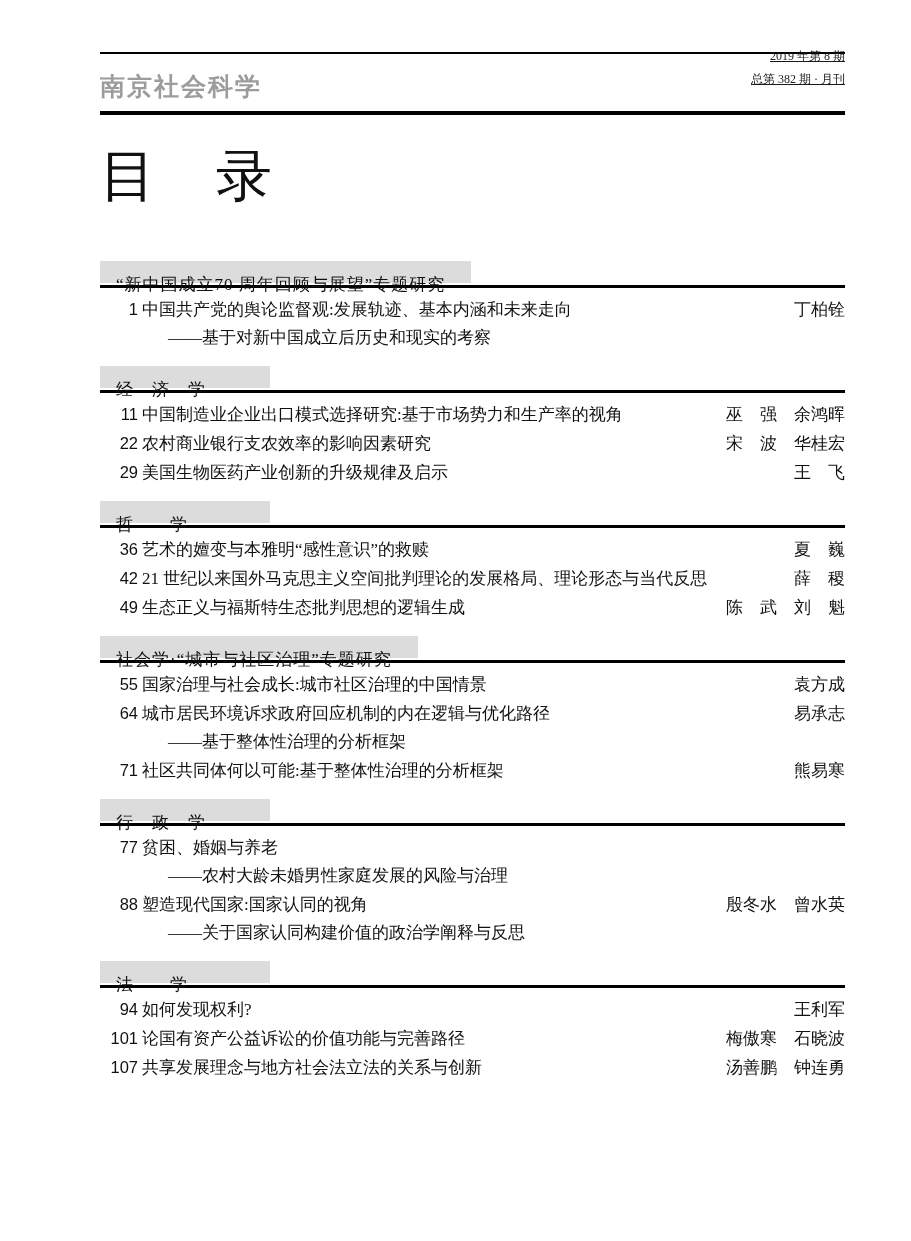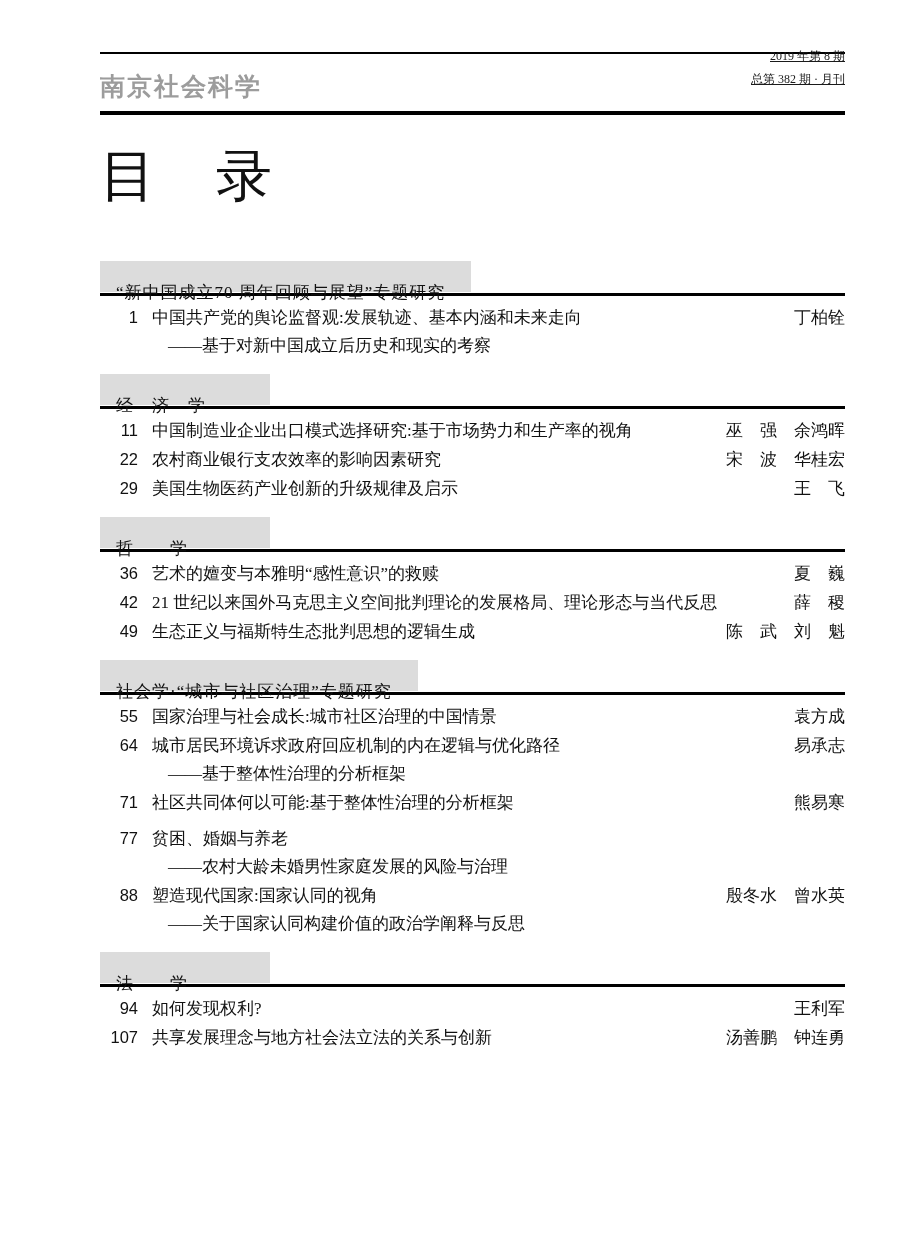--- a/index.html
+++ b/index.html
@@ -53,22 +53,22 @@
     margin-top: 14px;
     border-bottom: 3px solid var(--rule-color, #000);
     line-height: 0;
   }
   .toc-body > .section-head:first-child { margin-top: 56px; }
   .section-label {
     display: inline-block;
     background: var(--section-bg, #dcdcdc);
     min-width: 170px;
     box-sizing: border-box;
-    padding: 16px 26px 0 16px;
-    height: 31px;
+    padding: 8px 26px 0 16px;
+    height: 22px;
     line-height: 31px;
     font-size: 17px;
     letter-spacing: 1px;
     white-space: nowrap;
   }
   .entry-row {
     display: flex;
     align-items: baseline;
     line-height: 28px;
     font-size: 17px;
@@ -76,21 +76,21 @@
   }
   .entry-row.first-after-head { margin-top: 7px; }
   .entry-num {
     width: 38px;
     flex: 0 0 38px;
     text-align: right;
     font-family: "Liberation Sans", "DejaVu Sans", sans-serif;
     font-size: 16.5px;
   }
   .entry-title {
-    margin-left: 14px;
+    margin-left: 4px;
     flex: 1 1 auto;
     overflow: hidden;
   }
   .entry-authors {
     margin-left: 12px;
     flex: 0 0 auto;
     text-align: left;
   }
   .entry-subtitle {
     line-height: 28px;
@@ -193,20 +193,23 @@
   </div>
 
   <div class="entry-subtitle">——基于整体性治理的分析框架</div>
 
   <div class="entry-row">
     <span class="entry-num">71</span>
     <span class="entry-title">社区共同体何以可能:基于整体性治理的分析框架</span>
     <span class="entry-authors">熊易寒</span>
   </div>
 
+  <div class="section-head">
+    <span class="section-label">行　政　学</span>
+  </div>
 
   <div class="entry-row first-after-head">
     <span class="entry-num">77</span>
     <span class="entry-title">贫困、婚姻与养老</span>
   </div>
 
   <div class="entry-subtitle">——农村大龄未婚男性家庭发展的风险与治理</div>
 
   <div class="entry-row">
     <span class="entry-num">88</span>
@@ -219,20 +222,25 @@
   <div class="section-head">
     <span class="section-label">法　　学</span>
   </div>
 
   <div class="entry-row first-after-head">
     <span class="entry-num">94</span>
     <span class="entry-title">如何发现权利?</span>
     <span class="entry-authors">王利军</span>
   </div>
 
+  <div class="entry-row">
+    <span class="entry-num">101</span>
+    <span class="entry-title">论国有资产公益诉讼的价值功能与完善路径</span>
+    <span class="entry-authors">梅傲寒　石晓波</span>
+  </div>
 
   <div class="entry-row">
     <span class="entry-num">107</span>
     <span class="entry-title">共享发展理念与地方社会法立法的关系与创新</span>
     <span class="entry-authors">汤善鹏　钟连勇</span>
   </div>
 </div>
   </div>
 </div>
 

